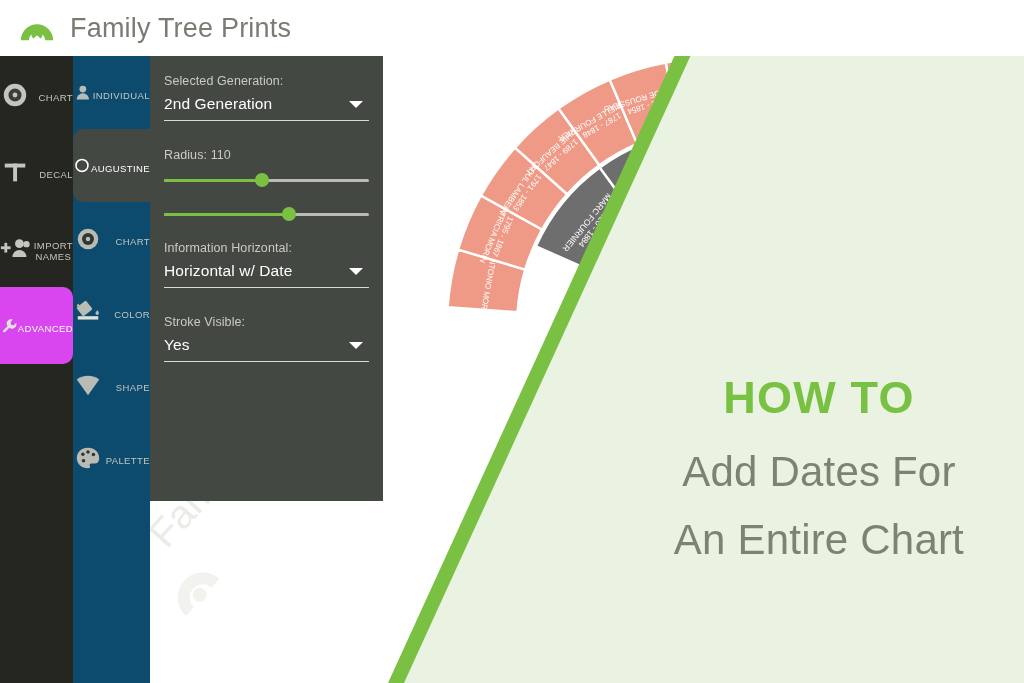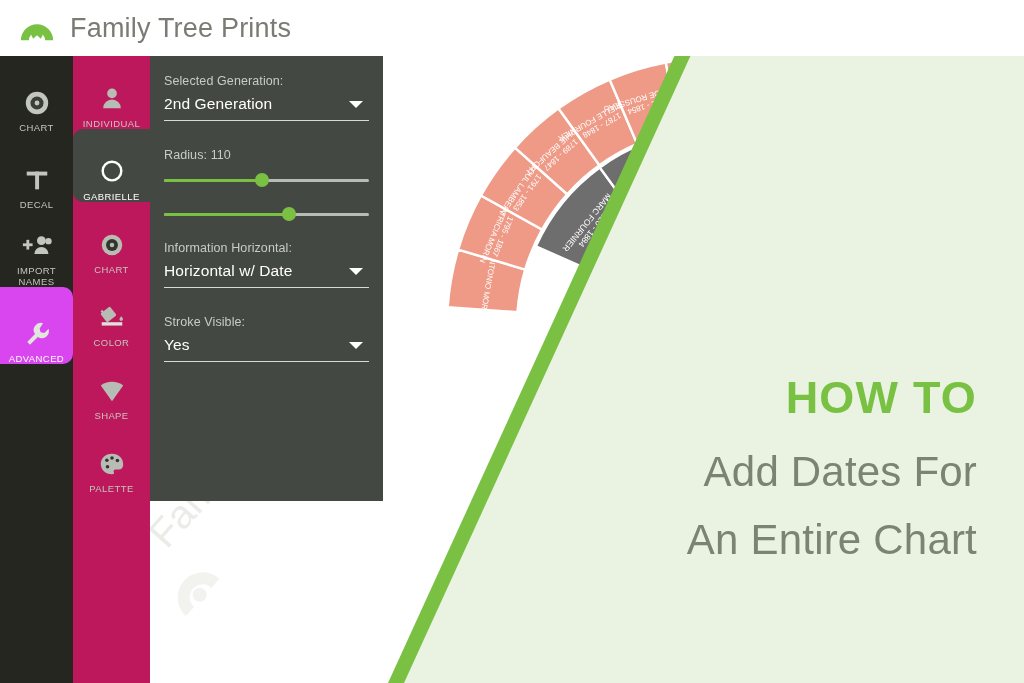--- a/index.html
+++ b/index.html
@@ -42,25 +42,25 @@
     pointer-events:none;
   }
 
   
   #rail1 {
     position:absolute; left:0; top:56px; width:73px; height:627px;
     background:#24261f; z-index:20;
   }
   #rail2 {
     position:absolute; left:73px; top:56px; width:77px; height:627px;
-    background:#be185d; z-index:20;
+    background:#0c4a6e; z-index:20;
   }
   .rail-item {
-    width:100%; display:flex; flex-direction:column; align-items:center;
-    justify-content:flex-end; color:#b9bcb4; cursor:pointer; position:relative;
+    width:100%; display:flex; flex-direction:row; align-items:center;
+    justify-content:space-between; color:#b9bcb4; cursor:pointer; position:relative;
   }
   #rail1 .rail-item { height:77px; }
   #rail2 .rail-item { height:73px; }
   .rail-item.tall { height:94px; }
   .rail-item.active1 { background:#d946ef; border-radius:0 10px 10px 0; }
   .rail-item.active2 { background:#444842; border-radius:10px 0 0 10px; color:#fff; }
   .rail-label {
     font-size:9.5px; letter-spacing:.4px; text-align:center; line-height:11px;
     margin-top:5px; color:#c3c6be; font-family:"Liberation Sans", sans-serif;
   }
@@ -98,21 +98,21 @@
   .slider-fill {
     position:absolute; left:0; top:6px; height:3px;
     background:#7ac143; border-radius:2px;
   }
   .slider-thumb {
     position:absolute; top:0; width:14px; height:14px; border-radius:50%;
     background:#7ac143; transform:translateX(-7px);
   }
 
   
-  #hero { position:absolute; right:47px; top:372px; z-index:25; text-align:right; }
+  #hero { position:absolute; right:60px; top:372px; z-index:25; text-align:center; }
   #hero-kicker {
     font-size:45px; font-weight:bold; color:#79c143; letter-spacing:1.2px;
     line-height:52px; font-family:"Liberation Sans", sans-serif;
   }
   .hero-line {
     font-size:42px; color:#7b8471; line-height:68px; font-weight:400;
     letter-spacing:.2px; font-family:"Liberation Sans", sans-serif;
   }
   #hero-sub { margin-top:14px; }
 </style>
@@ -228,21 +228,21 @@
         <circle cx="15" cy="9" r="5.2" fill="#b9bcb4"></circle>
         <path d="M5.5 25 a9.5 9.5 0 0 1 19 0 z" fill="#b9bcb4"></path>
       </svg>
       <div class="rail-label">INDIVIDUAL</div>
     </div>
 
     <div class="rail-item active2">
       <svg class="rail-icon" viewBox="0 0 30 30">
         <circle cx="15" cy="14" r="10" fill="none" stroke="#ffffff" stroke-width="2.6"></circle>
       </svg>
-      <div class="rail-label">GABRIELLE</div>
+      <div class="rail-label">AUGUSTINE</div>
     </div>
 
     <div class="rail-item">
       <svg class="rail-icon" viewBox="0 0 30 30">
         <circle cx="15" cy="15" r="11" fill="#b9bcb4"></circle>
         <circle cx="15" cy="15" r="6.4" fill="#33362e"></circle>
         <circle cx="15" cy="15" r="2.4" fill="#b9bcb4"></circle>
       </svg>
       <div class="rail-label">CHART</div>
     </div>

